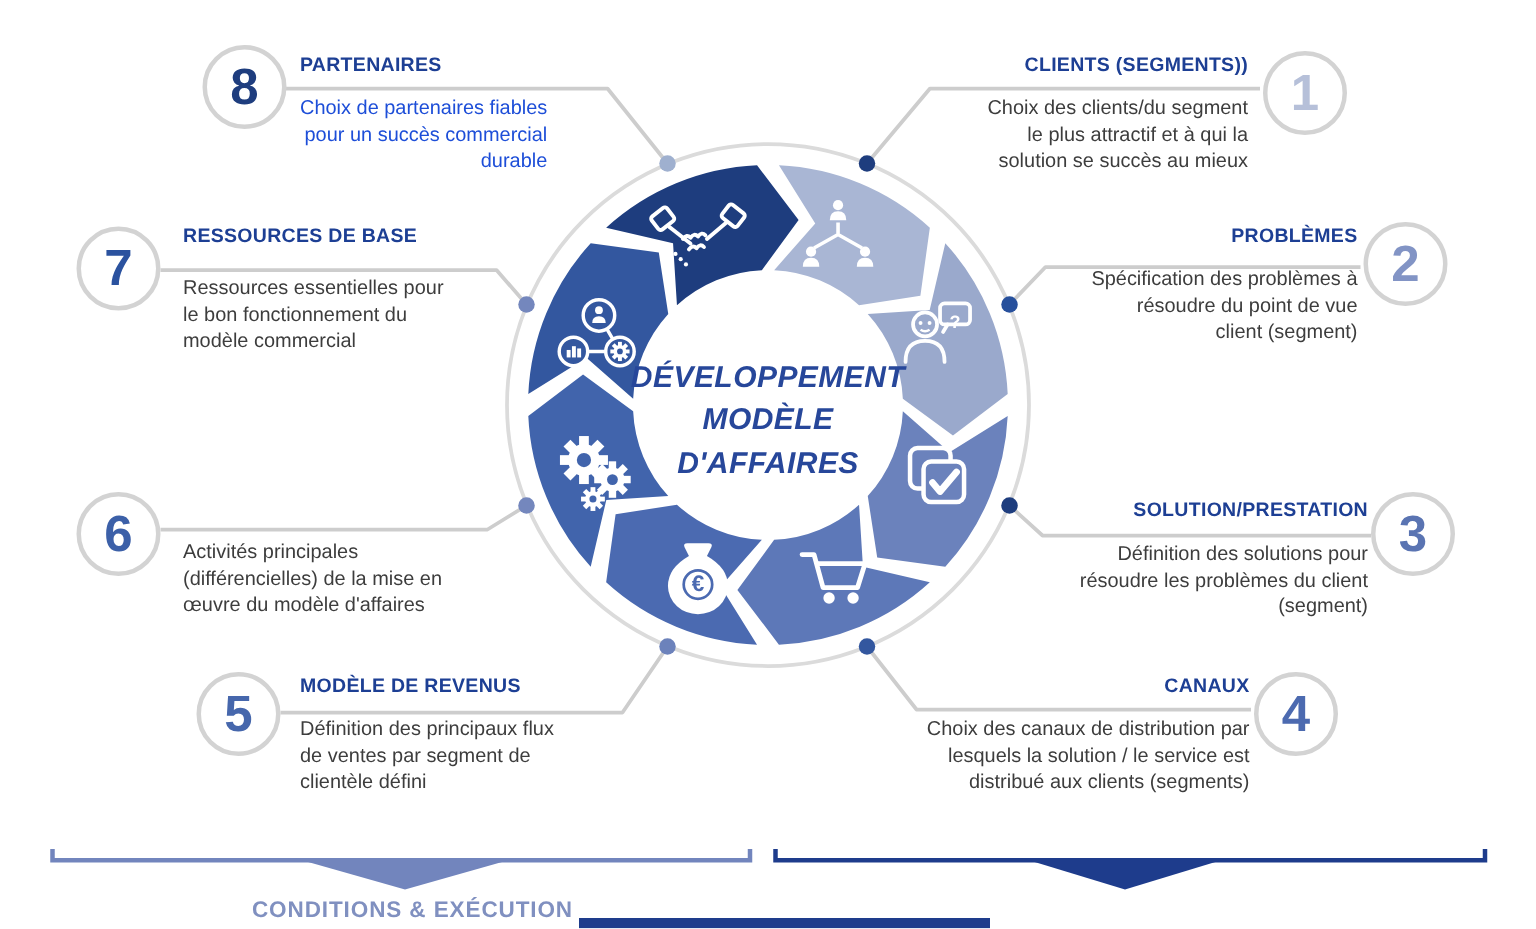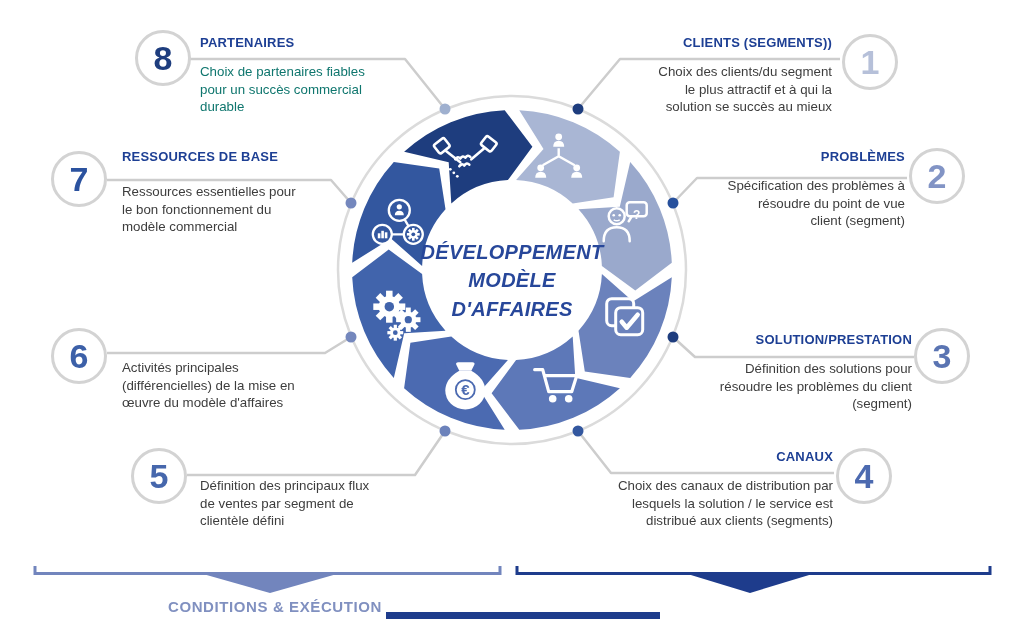--- a/index.html
+++ b/index.html
@@ -209,20 +209,21 @@
       <span style="color: rgb(43, 82, 159);">7</span>
     </div>
   <div class="badge" style="left:135px;top:30px">
       <span style="color: rgb(30, 61, 126);">8</span>
     </div>
 
   <div class="title r" style="right: 192px; top: 35px; color: rgb(29, 63, 148);">CLIENTS (SEGMENTS))</div>
   <div class="title r" style="right: 119px; top: 149px; color: rgb(29, 63, 148);">PROBLÈMES</div>
   <div class="title r" style="right: 112px; top: 332px; color: rgb(29, 63, 148);">SOLUTION/PRESTATION</div>
   <div class="title r" style="right: 191px; top: 449px; color: rgb(29, 63, 148);">CANAUX</div>
+  <div class="title" style="left: 200px; top: 449px; color: rgb(29, 63, 148);">MODÈLE DE REVENUS</div>
   <div class="title" style="left: 122px; top: 149px; color: rgb(29, 63, 148);">RESSOURCES DE BASE</div>
   <div class="title" style="left: 200px; top: 35px; color: rgb(29, 63, 148);">PARTENAIRES</div>
 
   <div class="desc r" style="right: 192px; top: 63px; color: rgb(61, 61, 61);">Choix des clients/du segment
 le plus attractif et à qui la
 solution se succès au mieux</div>
   <div class="desc r" style="right: 119px; top: 177px; color: rgb(61, 61, 61);">Spécification des problèmes à
 résoudre du point de vue
 client (segment)</div>
   <div class="desc r" style="right: 112px; top: 360px; color: rgb(61, 61, 61);">Définition des solutions pour
@@ -233,21 +234,21 @@
 distribué aux clients (segments)</div>
   <div class="desc" style="left: 200px; top: 477px; color: rgb(61, 61, 61);">Définition des principaux flux
 de ventes par segment de
 clientèle défini</div>
   <div class="desc" style="left: 122px; top: 359px; color: rgb(61, 61, 61);">Activités principales
 (différencielles) de la mise en
 œuvre du modèle d'affaires</div>
   <div class="desc" style="left: 122px; top: 183px; color: rgb(61, 61, 61);">Ressources essentielles pour
 le bon fonctionnement du
 modèle commercial</div>
-  <div class="desc" style="left: 200px; top: 63px; color: #0f766e;">Choix de partenaires fiables
+  <div class="desc" style="left: 200px; top: 63px; color: #1d4ed8; text-align: right;">Choix de partenaires fiables
 pour un succès commercial
 durable</div>
 
   <div id="center-label" style="color: rgb(39, 71, 154);">
     <div>DÉVELOPPEMENT</div>
     <div>MODÈLE</div>
     <div>D'AFFAIRES</div>
   </div>
 
   <div class="footer-label" style="left: 75px; color: rgb(128, 144, 192);">CONDITIONS &amp; EXÉCUTION</div>

